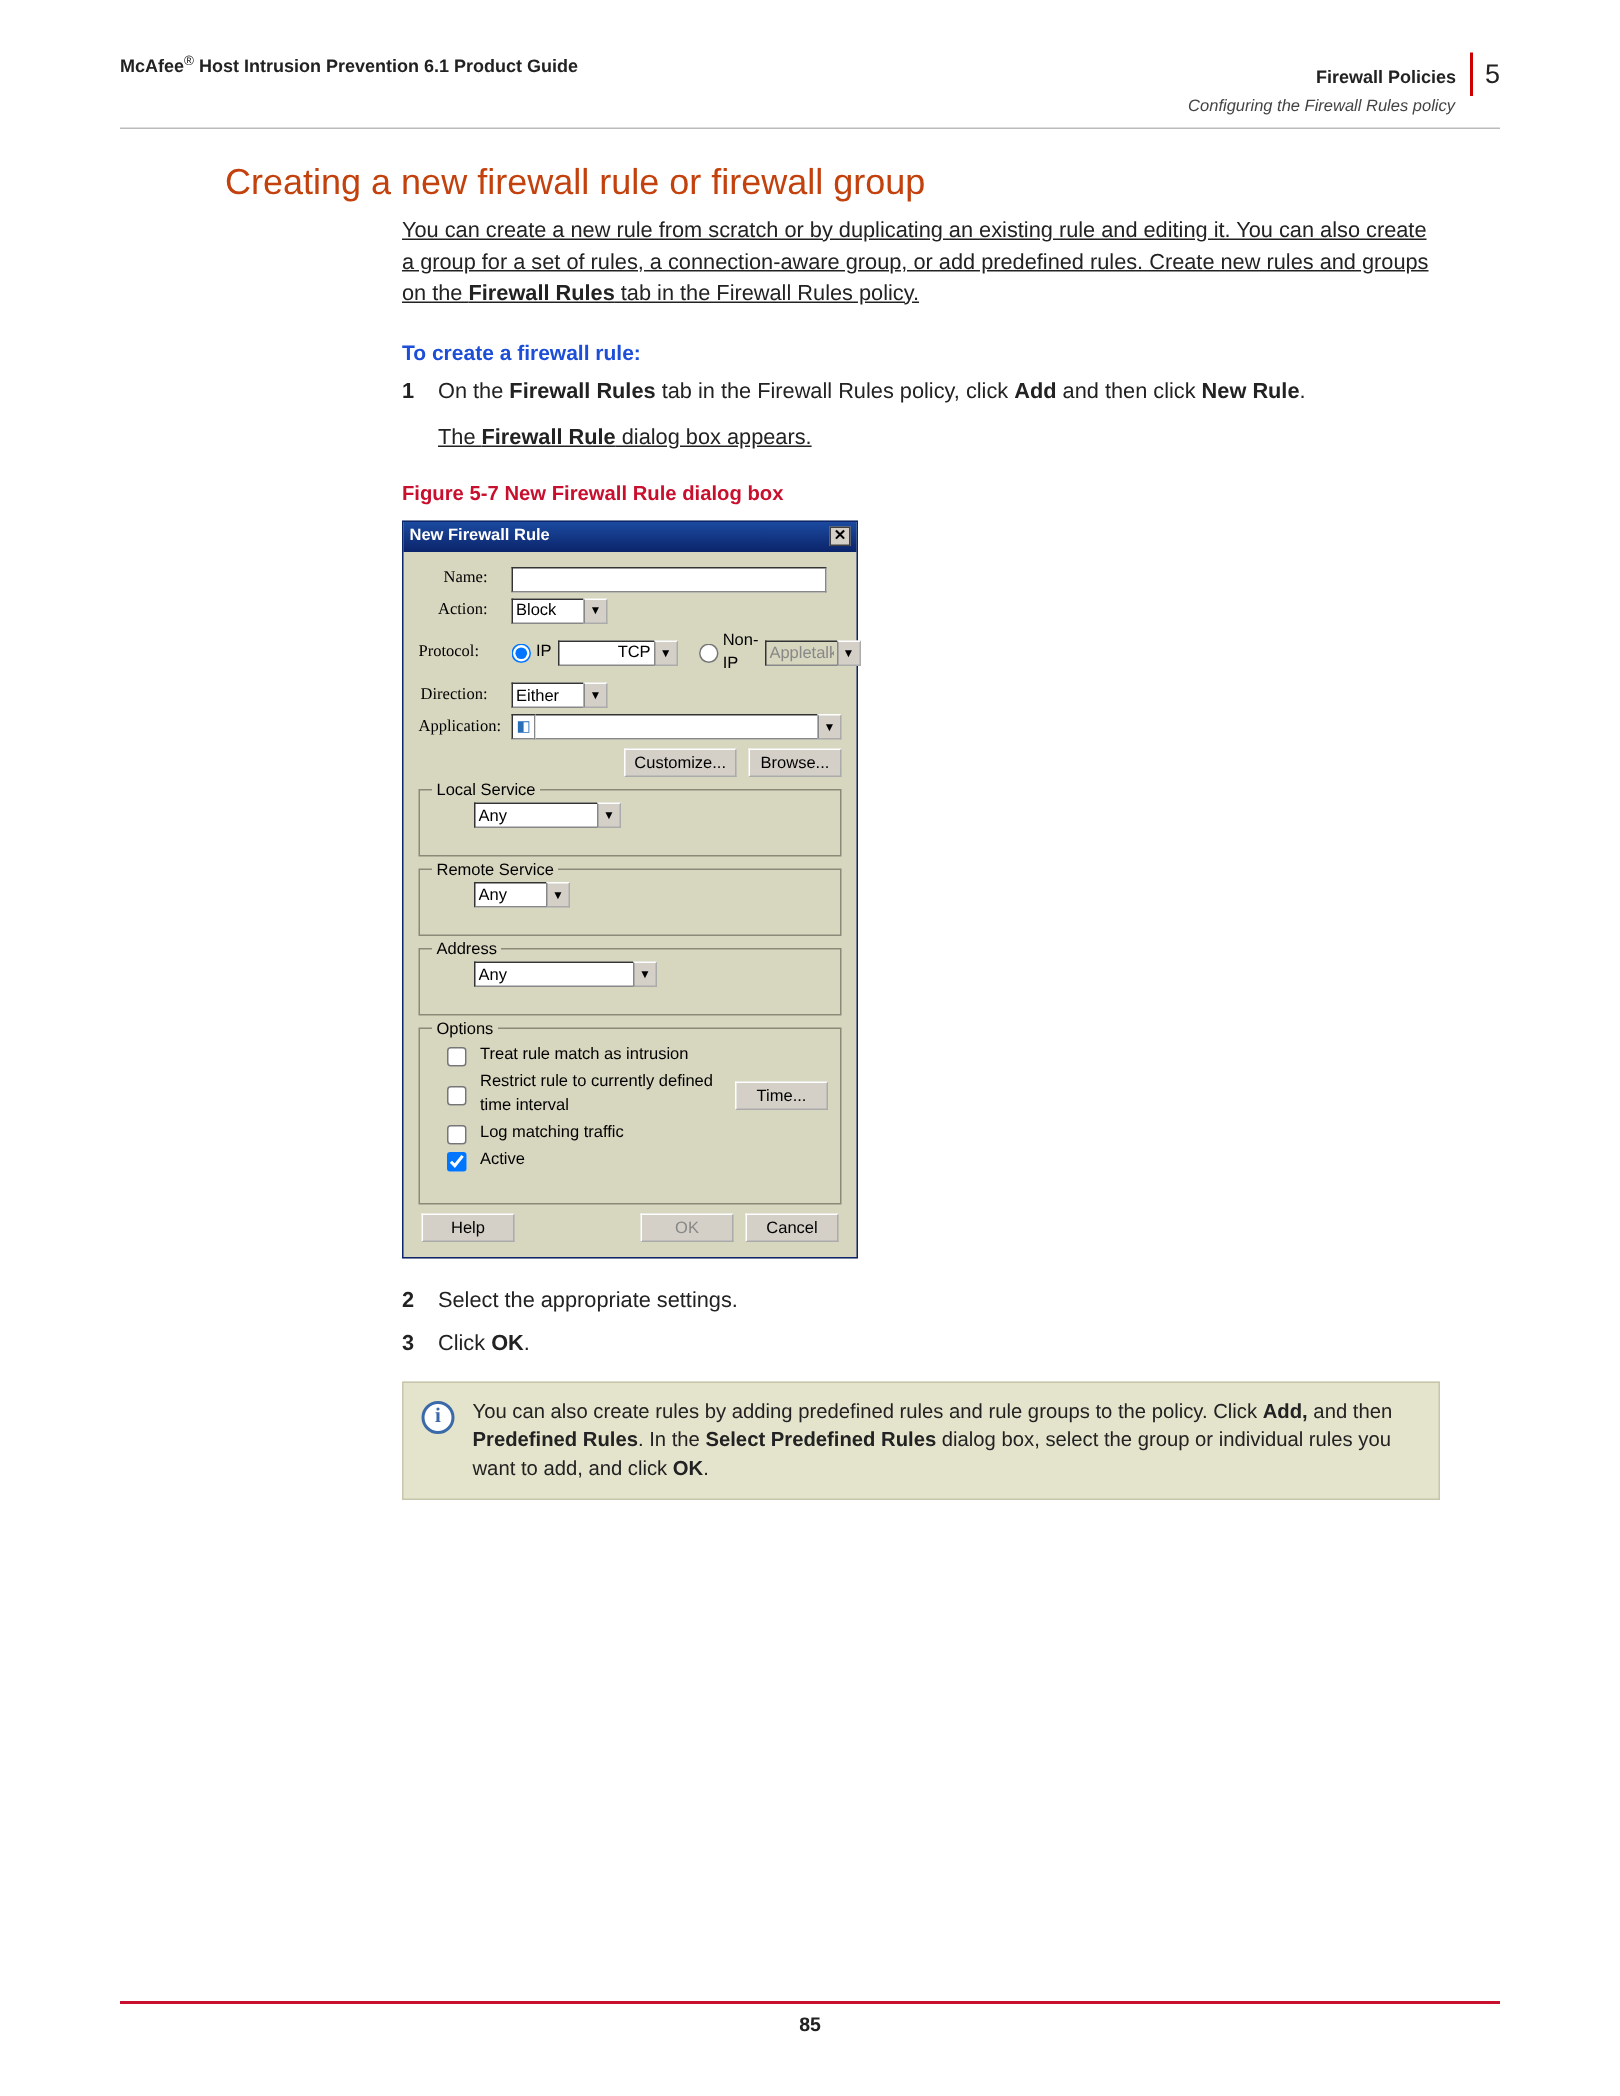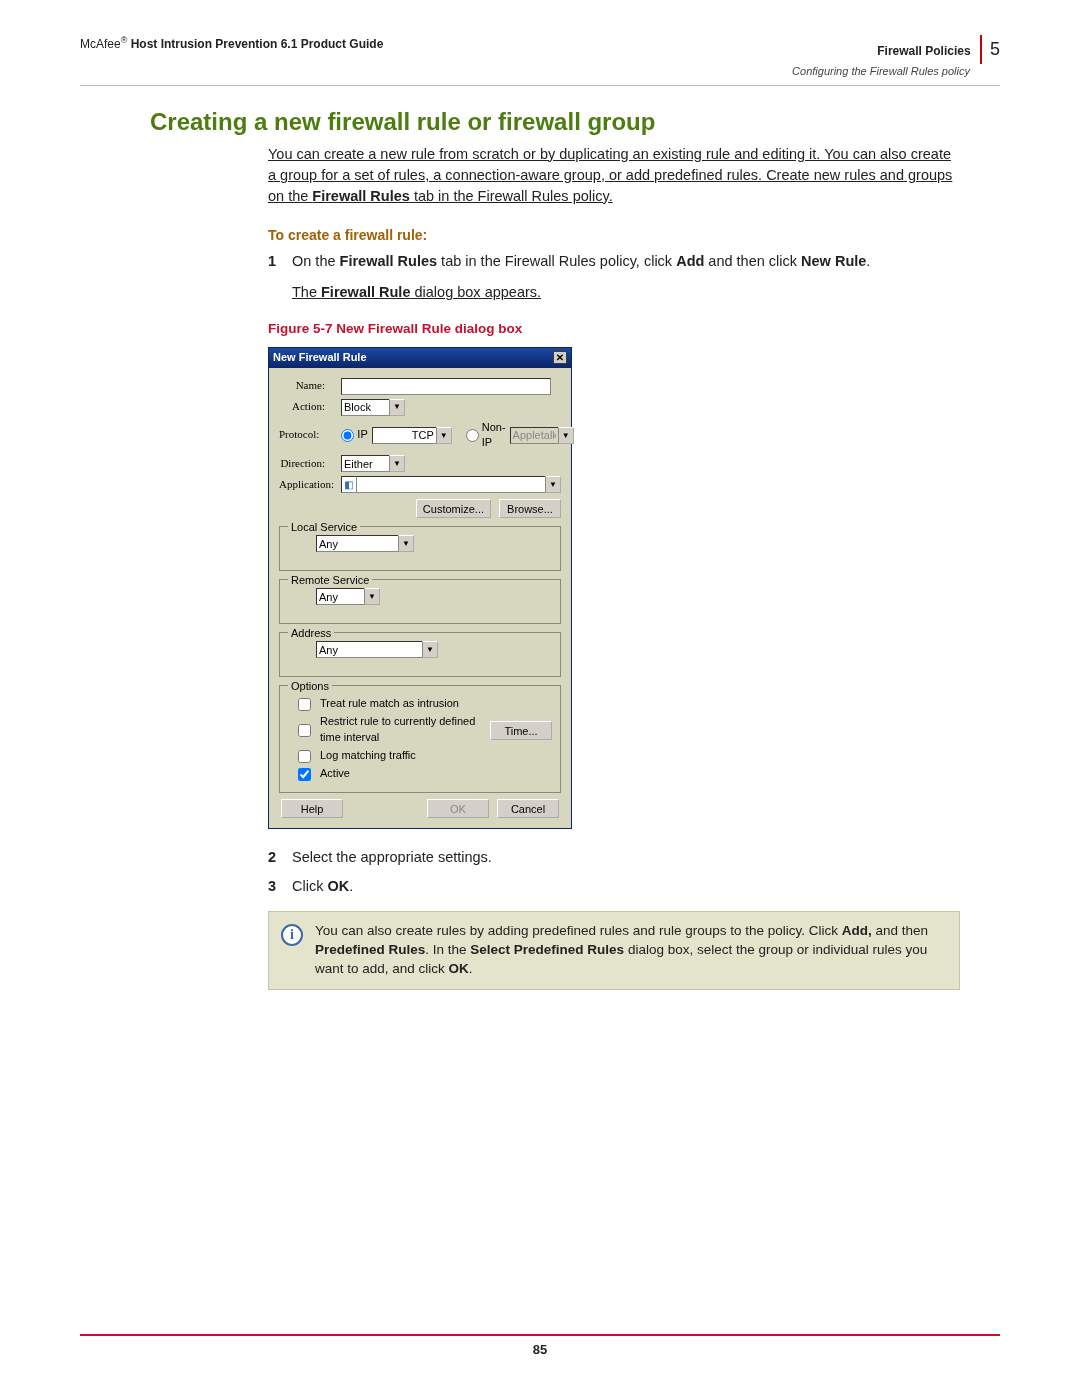--- a/index.html
+++ b/index.html
@@ -16,21 +16,21 @@
     min-height: 1397px;
   }
   .header-row {
     display: flex;
     justify-content: space-between;
     align-items: flex-start;
     font-size: 12px;
     margin-bottom: 6px;
   }
   .header-left { font-weight: normal; }
-  .header-left .brand { font-weight: normal; }
+  .header-left .brand { font-weight: bold; }
   .header-left .reg { font-size: 9px; vertical-align: super; }
   .header-left .guide { font-weight: bold; }
   .header-right {
     text-align: right;
     line-height: 1.35;
   }
   .header-right .policies { font-weight: bold; }
   .header-right .chapnum {
     font-size: 18px;
     display: inline-block;
@@ -40,34 +40,34 @@
     line-height: 1.6;
   }
   .header-right .subtitle {
     font-style: italic;
     color: #444;
     margin-right: 30px;
     font-size: 11px;
   }
   .hr-top { border: none; border-top: 1px solid #bbb; margin: 4px 0 22px 0; }
   .main-heading {
-    color: #4d7c0f;
+    color: #c2410c;
     font-size: 24px;
-    font-weight: bold;
+    font-weight: normal;
     margin: 18px 0 8px 70px;
   }
   .body-col {
     margin-left: 188px;
     margin-right: 40px;
     font-size: 14.5px;
     line-height: 1.45;
   }
   .body-col p { margin-bottom: 10px; text-decoration: underline; }
   .red-sub {
-    color: #a16207;
+    color: #1d4ed8;
     font-weight: bold;
     font-size: 14px;
     margin-top: 18px;
     margin-bottom: 6px;
   }
   .step {
     display: flex;
     gap: 10px;
     margin-bottom: 8px;
   }
@@ -336,21 +336,21 @@
         <div class="fieldset">
           <span class="fs-legend">Address</span>
           <div class="fs-row">
             <span class="combo">
               <input class="txt-input" style="width: 106px;" value="Any">
               <span class="combo-btn">▼</span>
             </span>
           </div>
         </div>
 
-        <div class="fieldset options" style="padding-bottom:8px">
+        <div class="fieldset options" style="padding-bottom:18px">
           <span class="fs-legend">Options</span>
           <div class="opt-row">
             <input type="checkbox" style="">
             <span>Treat rule match as intrusion</span>
           </div>
           <div class="opt-row">
             <input type="checkbox" style="">
             <span>Restrict rule to currently defined time interval</span>
             <span class="btn time-btn">Time...</span>
           </div>

